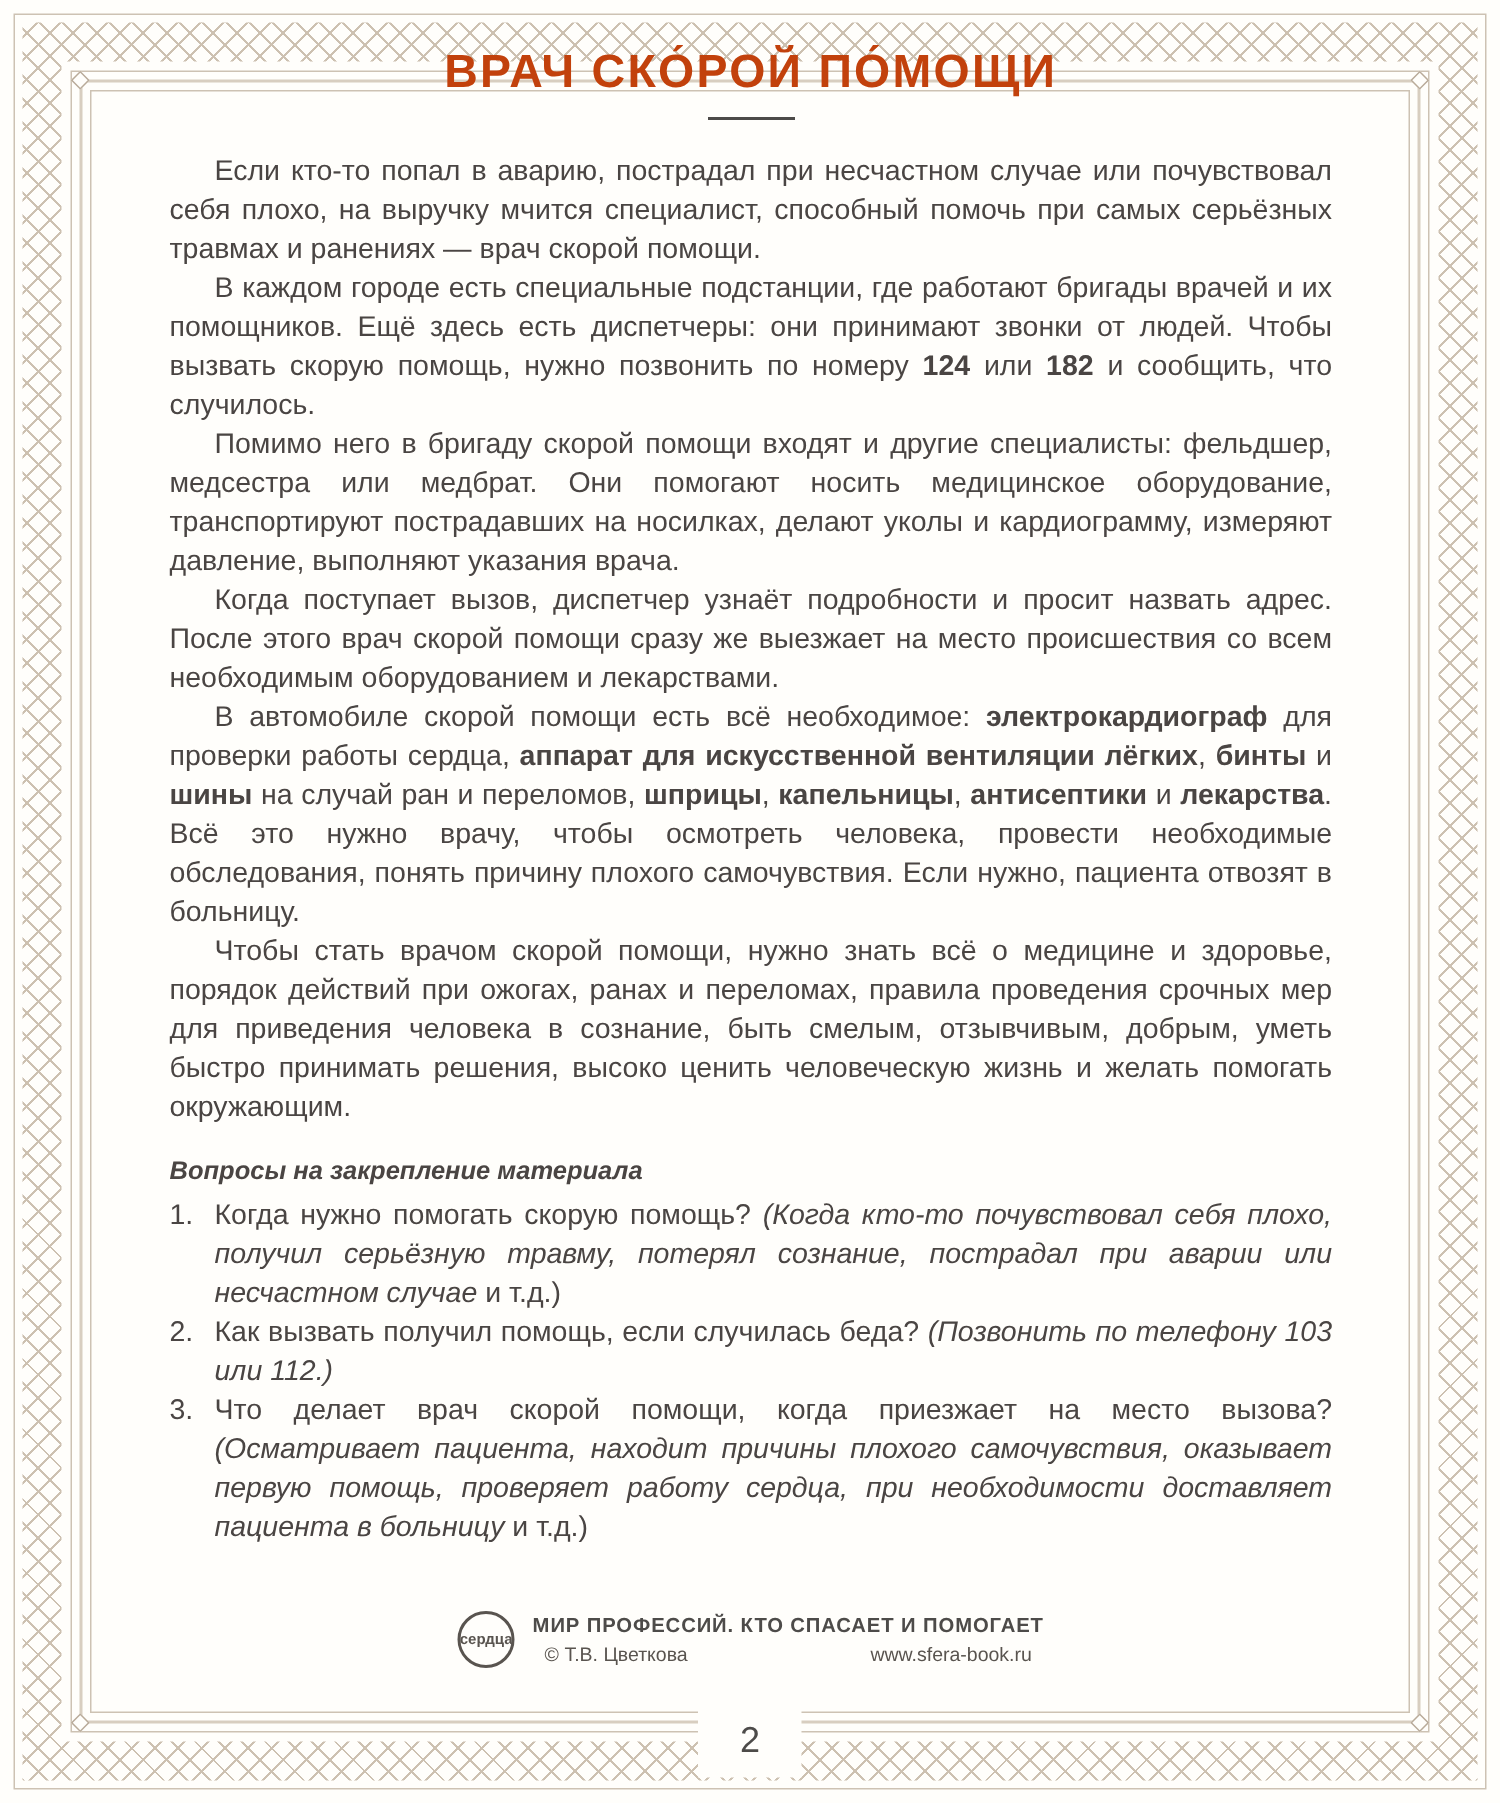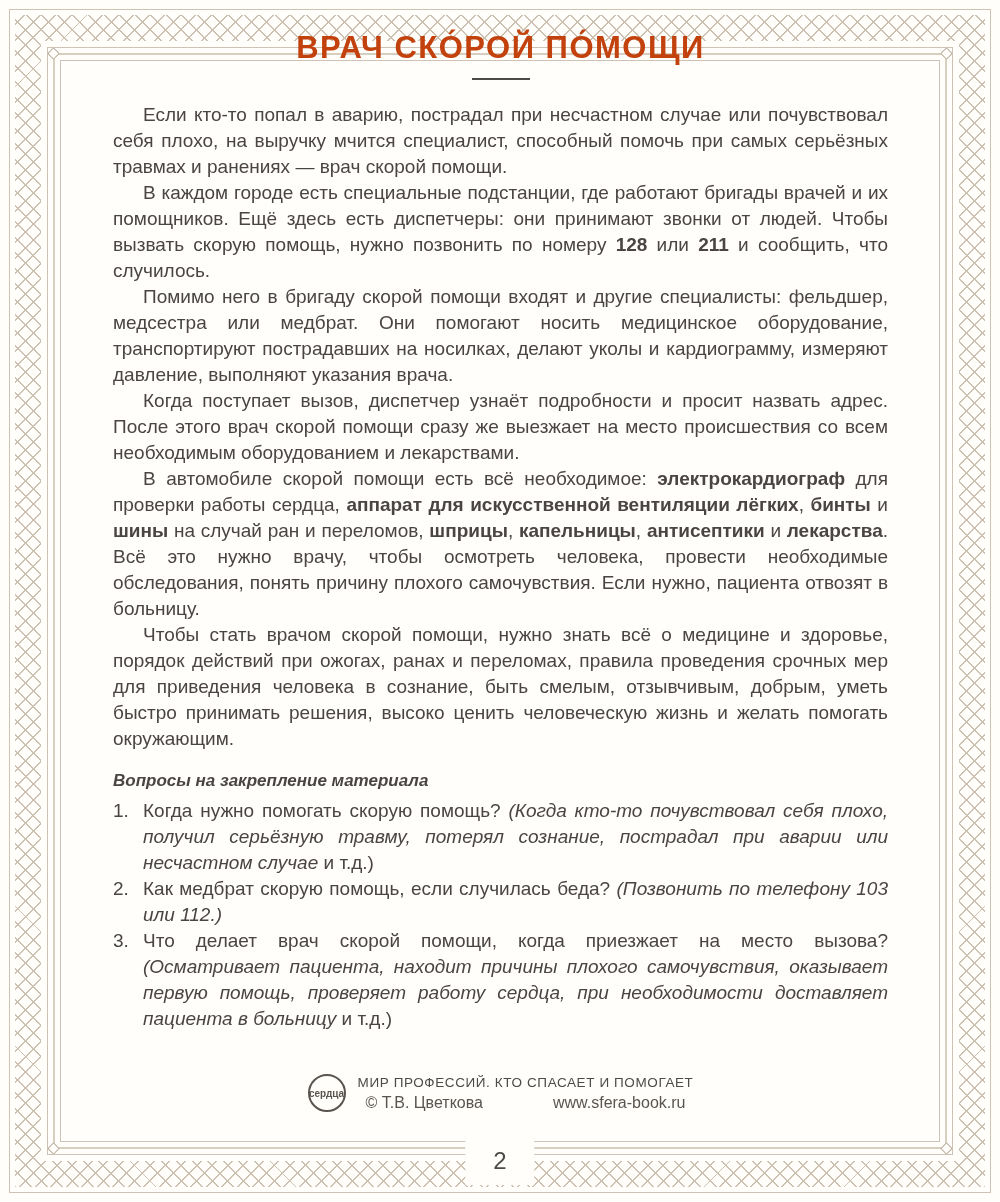--- a/index.html
+++ b/index.html
@@ -75,25 +75,25 @@
     position: absolute; left: 0; right: 0; bottom: 34px;
     display: flex; justify-content: center; align-items: center; gap: 12px;
   }
   .logo {
     width: 38px; height: 38px; flex: 0 0 auto;
     border: 2px solid #59544f; border-radius: 50%;
     display: flex; align-items: center; justify-content: center;
     font-size: 10px; font-weight: bold; color: #59544f;
   }
   .footer-text { display: flex; flex-direction: column; }
-  .brand { font-size: 13.5px; font-weight: normal; letter-spacing: 0.6px; color: #4d4b49; }
+  .brand { font-size: 13.5px; font-weight: bold; letter-spacing: 0.6px; color: #4d4b49; }
   .foot-row {
     display: flex; justify-content: space-between;
     margin-top: 4px; padding: 0 8px;
-    font-size: 16px; color: #59544f;
+    font-size: 13px; color: #59544f;
   }
 
   .page-number {
     position: absolute; left: 50%; bottom: 17px;
     transform: translateX(-50%);
     background: #fffefb; padding: 10px 28px;
     font-size: 24px; color: #4d4b49; z-index: 5;
     text-align: center;
   }
 </style>
@@ -112,31 +112,31 @@
   <div class="corner tr"></div>
   <div class="corner bl"></div>
   <div class="corner br"></div>
 
   <div class="content">
     <h1 class="title">ВРАЧ СКО́РОЙ ПО́МОЩИ</h1>
     <div class="title-rule"></div>
 
     <div>
         <p class="para"><span>Если кто-то попал в аварию, пострадал при несчастном случае или почувствовал себя плохо, на выручку мчится специалист, способный помочь при самых серьёзных травмах и ранениях — врач скорой помощи.</span></p>
-        <p class="para"><span>В каждом городе есть специальные подстанции, где работают бригады врачей и их помощников. Ещё здесь есть диспетчеры: они принимают звонки от людей. Чтобы вызвать скорую помощь, нужно позвонить по номеру </span><span class="b">128</span><span> или </span><span class="b">211</span><span> и сообщить, что случилось.</span></p>
+        <p class="para"><span>В каждом городе есть специальные подстанции, где работают бригады врачей и их помощников. Ещё здесь есть диспетчеры: они принимают звонки от людей. Чтобы вызвать скорую помощь, нужно позвонить по номеру </span><span class="b">124</span><span> или </span><span class="b">182</span><span> и сообщить, что случилось.</span></p>
         <p class="para"><span>Помимо него в бригаду скорой помощи входят и другие специалисты: фельдшер, медсестра или медбрат. Они помогают носить медицинское оборудование, транспортируют пострадавших на носилках, делают уколы и кардиограмму, измеряют давление, выполняют указания врача.</span></p>
         <p class="para"><span>Когда поступает вызов, диспетчер узнаёт подробности и просит назвать адрес. После этого врач скорой помощи сразу же выезжает на место происшествия со всем необходимым оборудованием и лекарствами.</span></p>
         <p class="para"><span>В автомобиле скорой помощи есть всё необходимое: </span><span class="b">электрокардиограф</span><span> для проверки работы сердца, </span><span class="b">аппарат для искусственной вентиляции лёгких</span><span>, </span><span class="b">бинты</span><span> и </span><span class="b">шины</span><span> на случай ран и переломов, </span><span class="b">шприцы</span><span>, </span><span class="b">капельницы</span><span>, </span><span class="b">антисептики</span><span> и </span><span class="b">лекарства</span><span>. Всё это нужно врачу, чтобы осмотреть человека, провести необходимые обследования, понять причину плохого самочувствия. Если нужно, пациента отвозят в больницу.</span></p>
         <p class="para"><span>Чтобы стать врачом скорой помощи, нужно знать всё о медицине и здоровье, порядок действий при ожогах, ранах и переломах, правила проведения срочных мер для приведения человека в сознание, быть смелым, отзывчивым, добрым, уметь быстро принимать решения, высоко ценить человеческую жизнь и желать помогать окружающим.</span></p>
       </div>
 
     <h2 class="q-head">Вопросы на закрепление материала</h2>
     <ol class="q-list">
         <li><span class="qnum">1.</span><span>Когда нужно помогать скорую помощь? </span><span class="i">(Когда кто-то почувствовал себя плохо, получил серьёзную травму, потерял сознание, пострадал при аварии или несчастном случае </span><span>и т.д.)</span></li>
-        <li><span class="qnum">2.</span><span>Как медбрат скорую помощь, если случилась беда? </span><span class="i">(Позвонить по телефону 103 или 112.)</span></li>
+        <li><span class="qnum">2.</span><span>Как вызвать получил помощь, если случилась беда? </span><span class="i">(Позвонить по телефону 103 или 112.)</span></li>
         <li><span class="qnum">3.</span><span>Что делает врач скорой помощи, когда приезжает на место вызова? </span><span class="i">(Осматривает пациента, находит причины плохого самочувствия, оказывает первую помощь, проверяет работу сердца, при необходимости доставляет пациента в больницу </span><span>и т.д.)</span></li>
       </ol>
 
     <div class="footer">
       <div class="logo">
         <span>сердца</span>
       </div>
       <div class="footer-text">
         <div class="brand">МИР ПРОФЕССИЙ. КТО СПАСАЕТ И ПОМОГАЕТ</div>
         <div class="foot-row">

